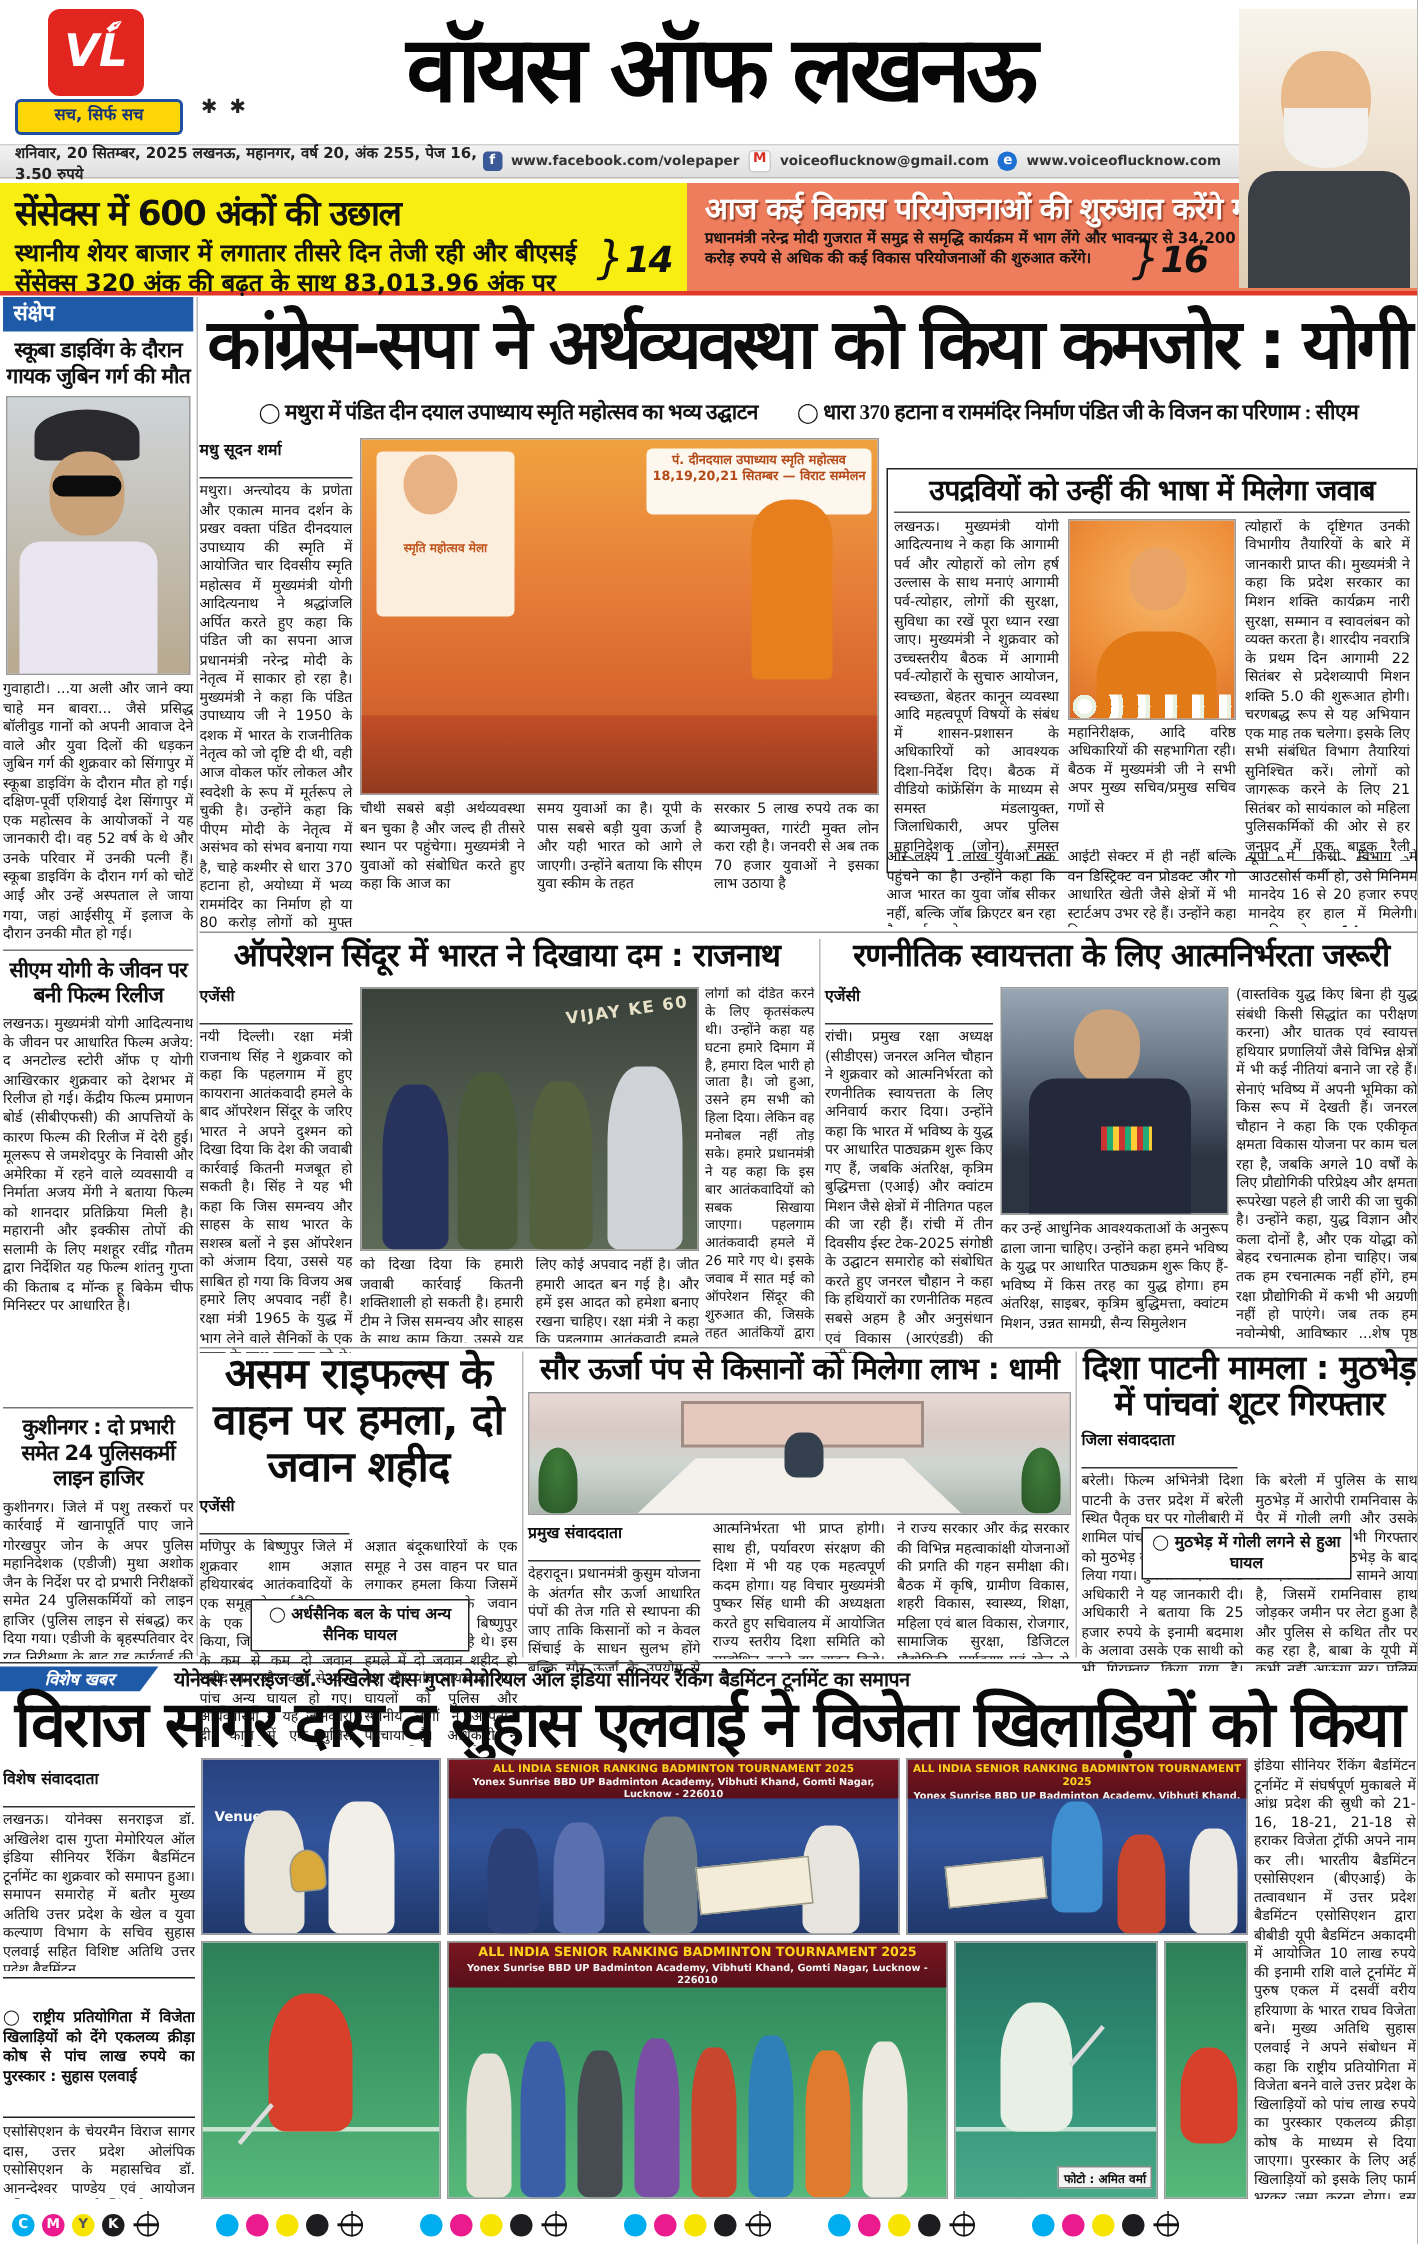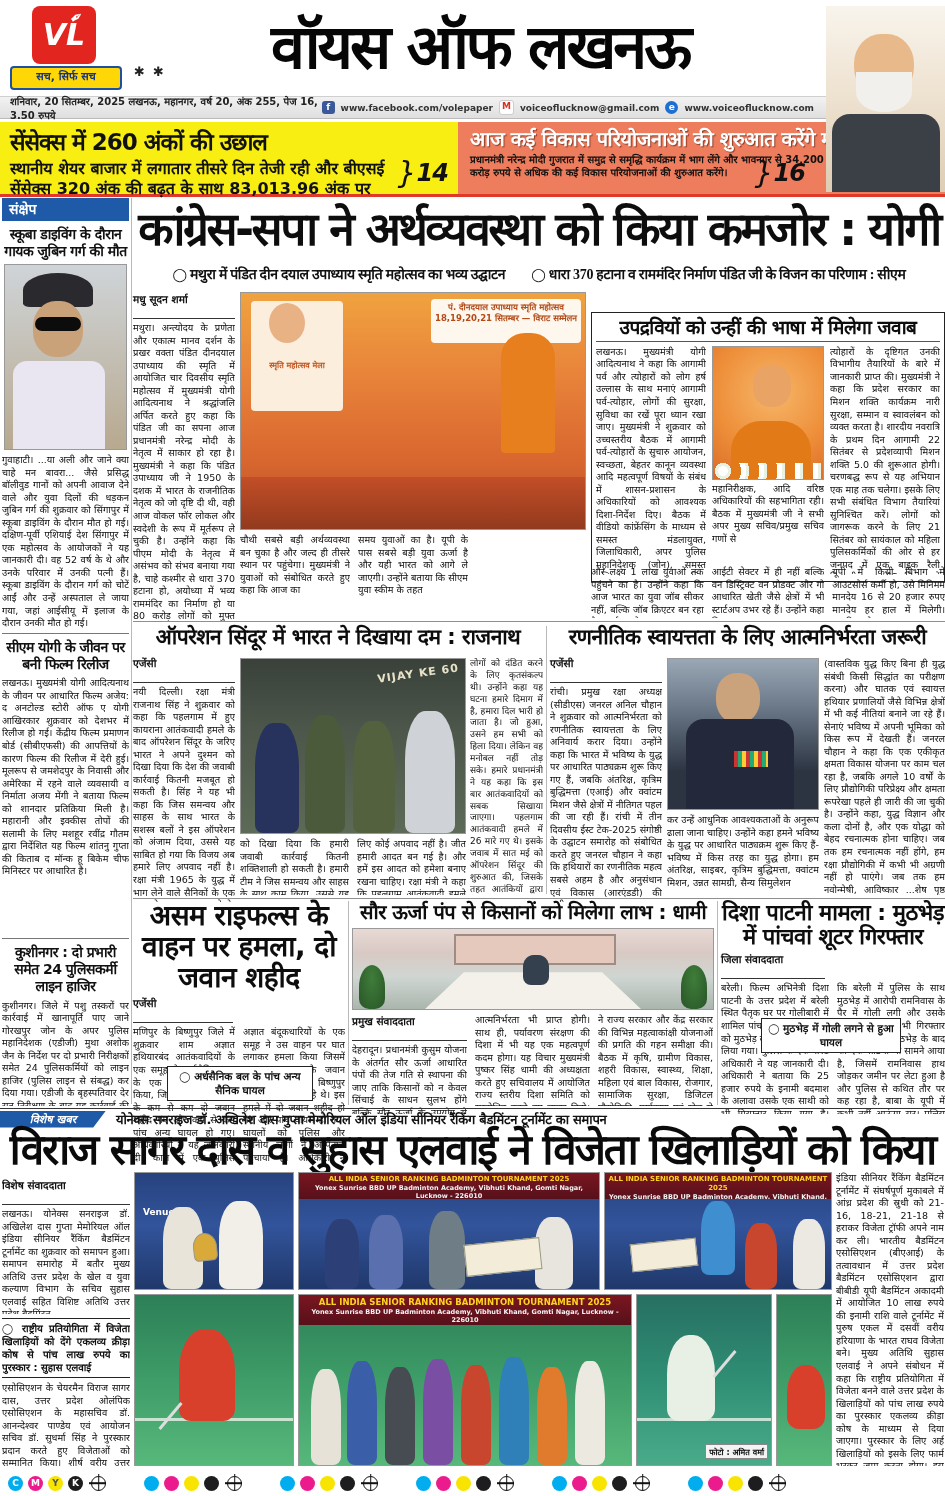--- a/index.html
+++ b/index.html
@@ -101,21 +101,21 @@
   .subpoints{display:flex;justify-content:center;gap:26px;font-size:14px;font-weight:800;letter-spacing:-0.3px;font-family:Liberation Serif, serif;}
   .subpoints .ring{font-size:13px;}
   
   .kicker-strip{position:absolute;left:0;top:1108px;width:945px;height:20px;border-top:1.6px solid #333;display:flex;align-items:center;}
   .kicker-tag{width:106px;height:17px;background:#1e5aa8;color:#fff;font-size:11px;font-weight:900;font-style:italic;
         text-align:center;line-height:17px;clip-path:polygon(0 0,100% 0,88% 100%,0 100%);}
   .kicker-text{font-size:13px;font-weight:900;margin-left:10px;letter-spacing:-0.3px;}
   .sports-head{position:absolute;left:0;top:1128px;width:945px;font-size:42px;font-weight:900;text-align:center;
         letter-spacing:-2px;line-height:1.05;color:#0a0a0a;}
   .sp-box{border-top:1.6px solid #222;border-bottom:1.6px solid #222;font-size:10px;font-weight:900;line-height:1.3;
-        padding:3px 0;margin:4px 0;text-align:justify;}
+        padding:20px 0;margin:4px 0;text-align:justify;}
   
   .printbar{position:absolute;left:0;top:1470px;width:945px;height:26px;display:flex;align-items:center;gap:0;}
   .pgroup{display:flex;align-items:center;gap:5px;margin-left:38px;}
   .pgroup:first-child{margin-left:8px;}
   .dot{width:15px;height:15px;border-radius:50%;display:inline-block;}
   .lcir{width:15px;height:15px;border-radius:50%;color:#fff;font-size:9px;font-weight:900;text-align:center;line-height:15px;}
   .regmark{width:13px;height:13px;border:1.6px solid #111;border-radius:50%;position:relative;margin-left:3px;}
   .regmark::before{content:"";position:absolute;left:50%;top:-3px;width:1.6px;height:17px;background:#111;transform:translateX(-50%);}
   .regmark::after{content:"";position:absolute;top:50%;left:-3px;height:1.6px;width:17px;background:#111;transform:translateY(-50%);}
   .c-c{background:#00adee;} .c-m{background:#ec1b8d;} .c-y{background:#f7e400;color:#555;} .c-k{background:#1d1d1f;}
@@ -141,21 +141,21 @@
         <span class="sicon gm">M</span>
         <span>voiceoflucknow@gmail.com</span>
         <span class="sicon web">e</span>
         <span>www.voiceoflucknow.com</span>
       </span>
     </div>
   </div>
 
   <div class="teasers">
     <div class="tz-yellow">
-      <h2>सेंसेक्स में 260 अंकों की उछाल</h2>
+      <h2>सेंसेक्स में 600 अंकों की उछाल</h2>
       <p>स्थानीय शेयर बाजार में लगातार तीसरे दिन तेजी रही और बीएसई सेंसेक्स 320 अंक की बढ़त के साथ 83,013.96 अंक पर बंद हुआ।</p>
       <div class="pageref" style="right:10px;">
         <span class="brace">}</span>
         <span class="num">14</span>
       </div>
     </div>
     <div class="tz-orange">
       <h2>आज कई विकास परियोजनाओं की शुरुआत करेंगे मोदी</h2>
       <p>प्रधानमंत्री नरेन्द्र मोदी गुजरात में समुद्र से समृद्धि कार्यक्रम में भाग लेंगे और भावनगर से 34,200 करोड़ रुपये से अधिक की कई विकास परियोजनाओं की शुरुआत करेंगे।</p>
       <div class="pageref" style="right:140px;">
@@ -221,20 +221,21 @@
         </div>
         <div class="col" style="height:90px;margin-top:3px;">महानिरीक्षक, आदि वरिष्ठ अधिकारियों की सहभागिता रही। बैठक में मुख्यमंत्री जी ने सभी अपर मुख्य सचिव/प्रमुख सचिव गणों से</div>
       </div>
       <div class="col" style="width:112px;height:228px;">त्योहारों के दृष्टिगत उनकी विभागीय तैयारियों के बारे में जानकारी प्राप्त की। मुख्यमंत्री ने कहा कि प्रदेश सरकार का मिशन शक्ति कार्यक्रम नारी सुरक्षा, सम्मान व स्वावलंबन को व्यक्त करता है। शारदीय नवरात्रि के प्रथम दिन आगामी 22 सितंबर से प्रदेशव्यापी मिशन शक्ति 5.0 की शुरूआत होगी। चरणबद्ध रूप से यह अभियान एक माह तक चलेगा। इसके लिए सभी संबंधित विभाग तैयारियां सुनिश्चित करें। लोगों को जागरूक करने के लिए 21 सितंबर को सायंकाल को महिला पुलिसकर्मिकों की ओर से हर जनपद में एक बाइक रैली निकाली जाए। 22 सितंबर से सार्वजनिक स्थलों,...शेष पृष्ठ 14 पर</div>
     </div>
   </div>
 
   <div class="abs" style="left:240px;top:534px;width:346px;height:84px;display:flex;gap:8px;">
     <div class="col" style="width:110px;height:84px;">चौथी सबसे बड़ी अर्थव्यवस्था बन चुका है और जल्द ही तीसरे स्थान पर पहुंचेगा। मुख्यमंत्री ने युवाओं को संबोधित करते हुए कहा कि आज का</div>
     <div class="col" style="width:110px;height:84px;">समय युवाओं का है। यूपी के पास सबसे बड़ी युवा ऊर्जा है और यही भारत को आगे ले जाएगी। उन्होंने बताया कि सीएम युवा स्कीम के तहत</div>
+    <div class="col" style="width:110px;height:84px;">सरकार 5 लाख रुपये तक का ब्याजमुक्त, गारंटी मुक्त लोन करा रही है। जनवरी से अब तक 70 हजार युवाओं ने इसका लाभ उठाया है</div>
   </div>
   <div class="abs" style="left:591px;top:566px;width:354px;height:52px;display:flex;gap:8px;">
     <div class="col" style="width:113px;height:52px;">और लक्ष्य 1 लाख युवाओं तक पहुंचने का है। उन्होंने कहा कि आज भारत का युवा जॉब सीकर नहीं, बल्कि जॉब क्रिएटर बन रहा है। स्टार्टअप केवल</div>
     <div class="col" style="width:113px;height:52px;">आईटी सेक्टर में ही नहीं बल्कि वन डिस्ट्रिक्ट वन प्रोडक्ट और गो आधारित खेती जैसे क्षेत्रों में भी स्टार्टअप उभर रहे हैं। उन्होंने कहा कि</div>
     <div class="col" style="width:113px;height:52px;">यूपी में किसी विभाग में आउटसोर्स कर्मी हो, उसे मिनिमम मानदेय 16 से 20 हजार रुपए मानदेय हर हाल में मिलेगी। इसकी ...शेष पृष्ठ 14 पर</div>
   </div>
 
   <div class="hrule" style="left:133px;top:621px;width:812px;"></div>
 
   <div class="abs art-head" style="left:133px;top:626px;width:410px;font-size:21px;">ऑपरेशन सिंदूर में भारत ने दिखाया दम : राजनाथ</div>

